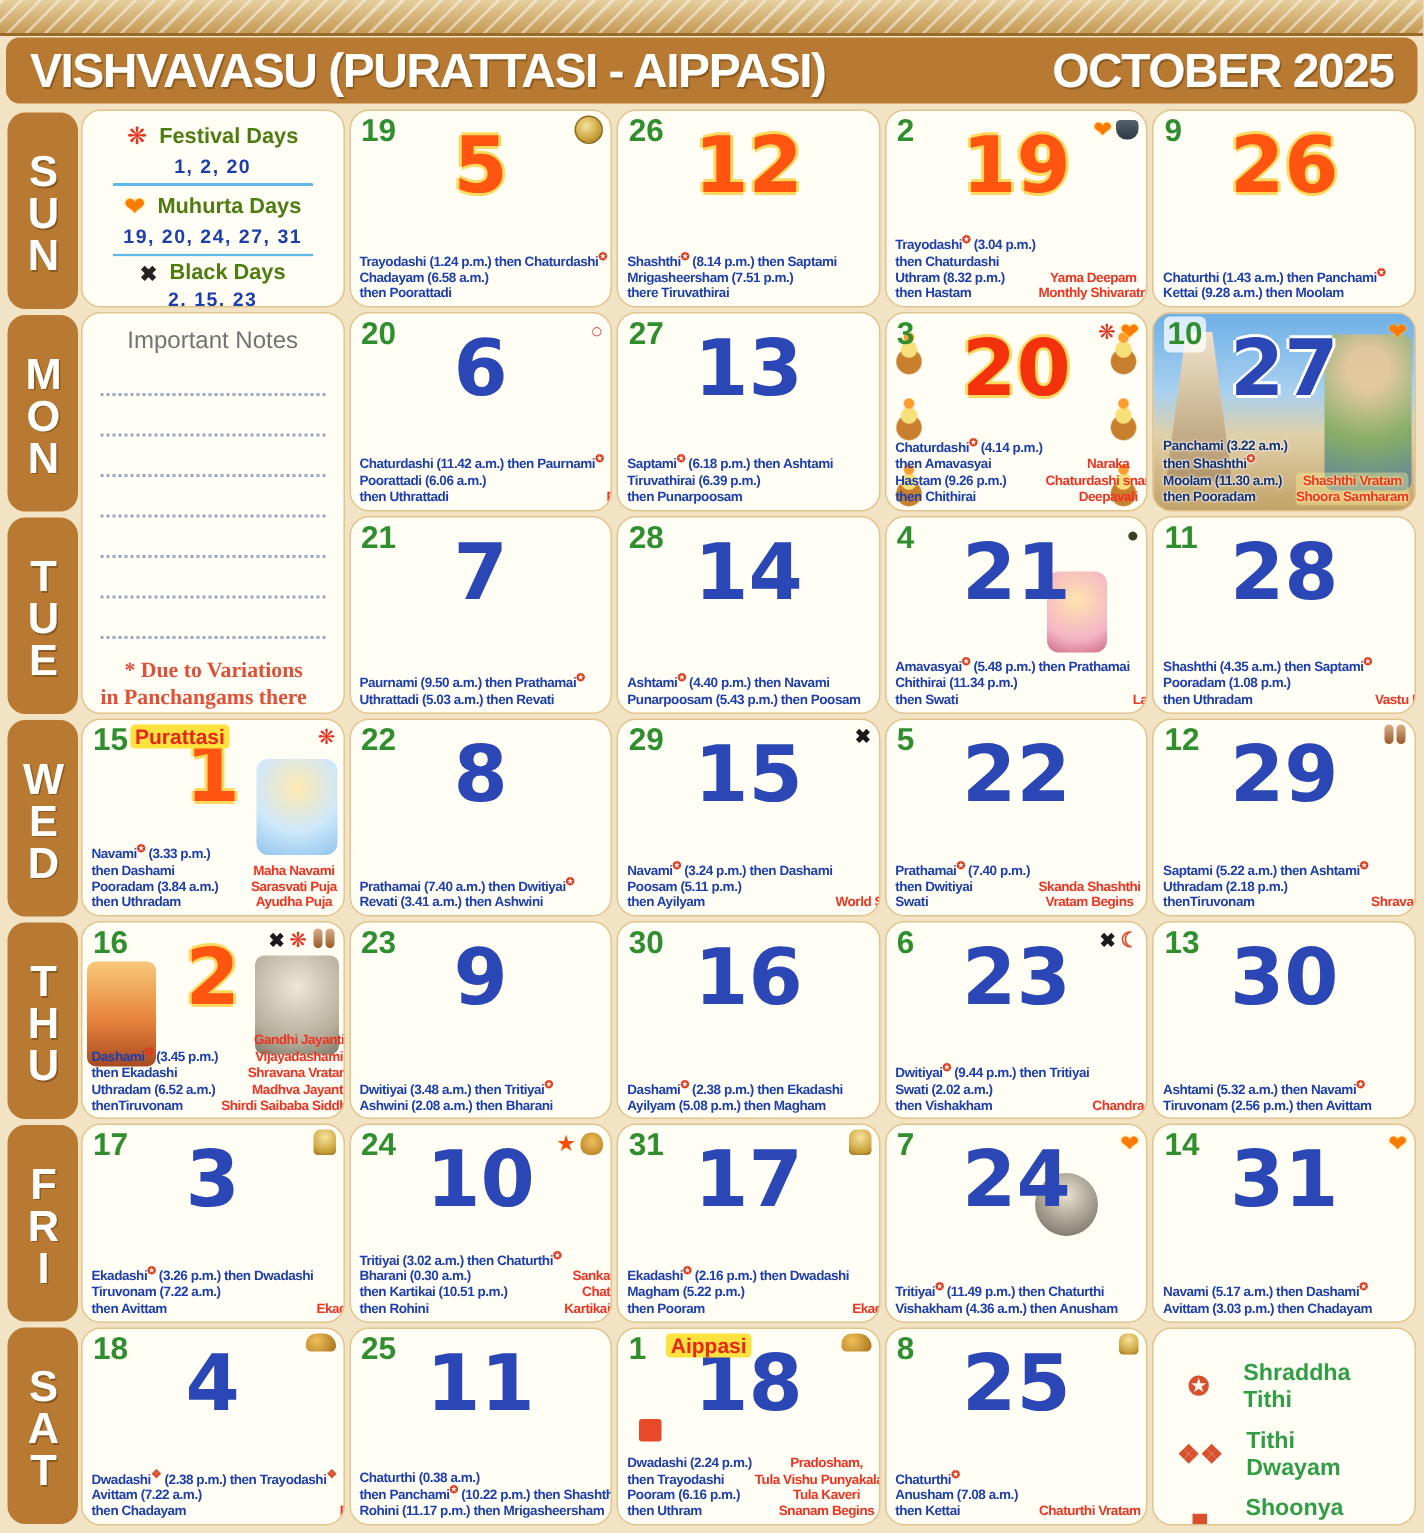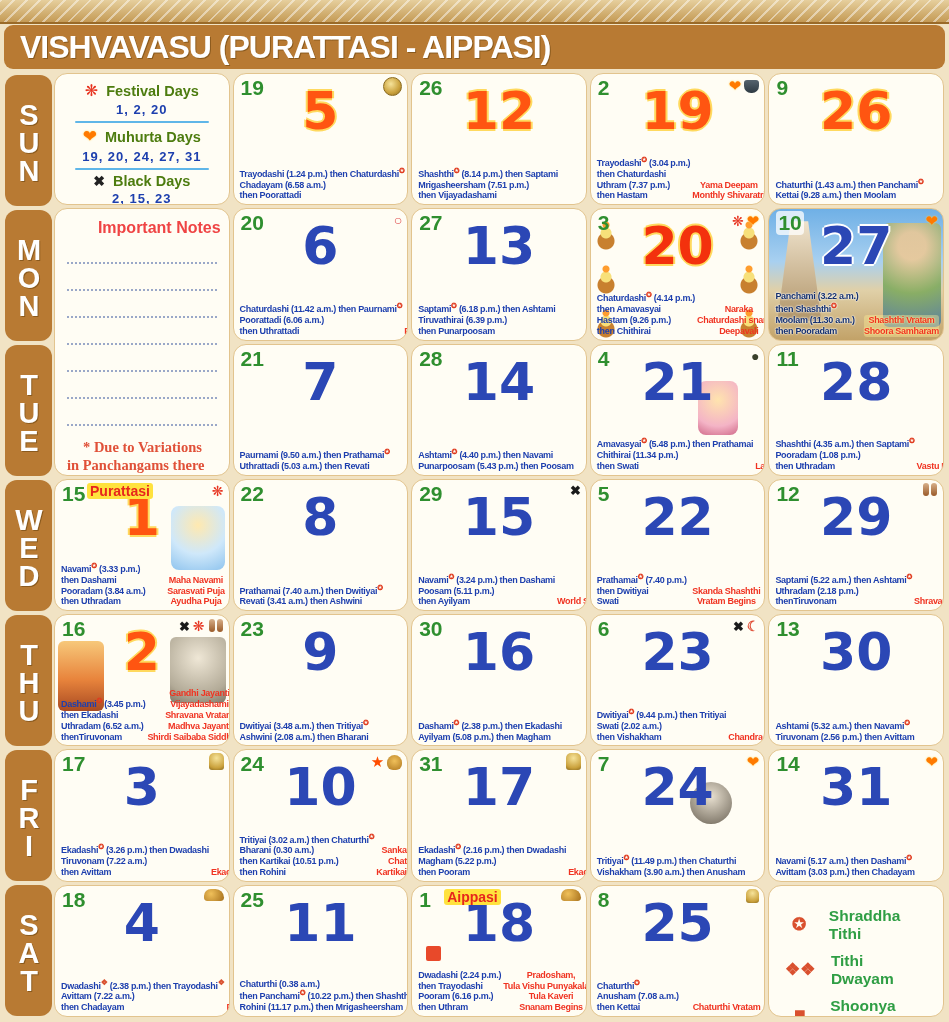--- a/index.html
+++ b/index.html
@@ -21,21 +21,21 @@
   .info-panel{padding:4px 6px;text-align:center;}
   .info-row{display:flex;align-items:center;justify-content:center;gap:8px;margin-top:3px;}
   .info-label{color:#4d7c0f;font-weight:bold;font-size:14.5px;}
   .info-values{color:#1d3fae;font-weight:bold;font-size:13px;margin:2px 0 4px 0;letter-spacing:1px;}
   .info-div{border:0;border-top:2px solid #5fb6e8;margin:2px 14px;border-radius:2px;}
   .ic-kolam{color:#e7331f;font-size:16px;}
   .ic-heart{color:#ff7a00;font-size:17px;text-shadow:0 0 2px #ffd34d;}
   .ic-x{color:#222;font-size:14px;font-weight:bold;}
   
   .notes-panel{padding:6px 8px;}
-  .notes-title{text-align:right;color:#ef4444;font-weight:bold;font-size:16px;margin-top:4px;}
+  .notes-title{text-align:center;color:#737373;font-weight:normal;font-size:16px;margin-top:4px;}
   .dotline{height:25px;border-bottom:2px dotted #9aa8c8;margin:0 4px;}
   .disclaimer{margin-top:12px;padding:0 4px;color:#e05038;font-family:"Liberation Serif",serif;font-weight:bold;font-size:14.5px;line-height:1.25;text-indent:16px;}
   
   .tamil{position:absolute;left:7px;top:2px;color:#2f8f2f;font-weight:bold;font-size:21px;z-index:3;}
   .month-label{position:absolute;left:32px;top:3px;color:#e7261c;background:#ffe23e;font-weight:bold;font-size:14px;padding:0 3px;border-radius:3px;z-index:3;}
   .icons{position:absolute;right:5px;top:3px;display:flex;gap:3px;align-items:center;z-index:3;}
   .icons .icon{display:inline-flex;align-items:center;justify-content:center;}
   .bignum{position:relative;z-index:2;font-family:"DejaVu Sans",sans-serif;font-weight:bold;font-size:52px;line-height:1;text-align:center;margin-top:11px;}
   .bignum.orange{color:#ff5511;text-shadow:2px 0 0 #ffd95e,-2px 0 0 #ffd95e,0 2px 0 #ffd95e,0 -2px 0 #ffd95e;}
   .bignum.red{color:#f3310d;text-shadow:2px 0 0 #ffd95e,-2px 0 0 #ffd95e,0 2px 0 #ffd95e,0 -2px 0 #ffd95e;}
@@ -96,20 +96,21 @@
   .legend-sym.sq{font-size:20px;}
   .legend-label{color:#2f9e44;font-weight:bold;font-size:15.5px;}
 </style>
 </head>
 <body>
 
 <div class="page">
   <div class="top-strip"></div>
   <div class="header">
     <span class="ttl">VISHVAVASU (PURATTASI - AIPPASI)</span>
+    <span class="ttl">OCTOBER 2025</span>
   </div>
   <div class="main">
     <div class="sidebar" id="sidebar">
         <div class="side-tab">SUN</div>
         <div class="side-tab">MON</div>
         <div class="side-tab">TUE</div>
         <div class="side-tab">WED</div>
         <div class="side-tab">THU</div>
         <div class="side-tab">FRI</div>
         <div class="side-tab">SAT</div>
@@ -360,21 +361,21 @@
   </div>
         <div class="cell" style="grid-area: 1 / 3;">
     <span class="tamil">26</span>
 
     <span class="icons"></span>
     <div class="bignum orange">12</div>
     <div class="texts">
       <div class="blue-lines">
               <div>Shashthi<span class="shr">✪</span> (8.14 p.m.) then Saptami</div>
               <div>Mrigasheersham (7.51 p.m.)</div>
-              <div>then Vijayadashami</div>
+              <div>there Tiruvathirai</div>
             </div>
 
     </div>
   </div>
         <div class="cell" style="grid-area: 2 / 3;">
     <span class="tamil">27</span>
 
     <span class="icons"></span>
     <div class="bignum blue">13</div>
     <div class="texts">
@@ -476,21 +477,21 @@
 
     <span class="icons">
             <span class="icon i-muhurta-heart-icon">❤</span>
             <span class="icon i-shivling-icon"></span>
           </span>
     <div class="bignum orange">19</div>
     <div class="texts">
       <div class="blue-lines">
               <div>Trayodashi<span class="shr">✪</span> (3.04 p.m.)</div>
               <div>then Chaturdashi</div>
-              <div>Uthram (7.37 p.m.)</div>
+              <div>Uthram (8.32 p.m.)</div>
               <div>then Hastam</div>
             </div>
       <div class="red-lines">
               <div>Yama Deepam</div>
               <div>Monthly Shivaratri</div>
             </div>
     </div>
   </div>
         <div class="cell" style="grid-area: 2 / 4;">
     <span class="tamil">3</span>
@@ -575,21 +576,21 @@
         <div class="cell" style="grid-area: 6 / 4;">
     <span class="tamil">7</span>
 
     <span class="icons">
             <span class="icon i-muhurta-heart-icon">❤</span>
           </span>
     <div class="bignum blue">24</div>
     <div class="texts">
       <div class="blue-lines">
               <div>Tritiyai<span class="shr">✪</span> (11.49 p.m.) then Chaturthi</div>
-              <div>Vishakham (3.90 a.m.) then Anusham</div>
+              <div>Vishakham (4.36 a.m.) then Anusham</div>
             </div>
 
     </div>
   <span class="img-ph i-guru-photo"></span>
         </div>
         <div class="cell" style="grid-area: 7 / 4;">
     <span class="tamil">8</span>
 
     <span class="icons">
             <span class="icon i-deity-small-icon"></span>

